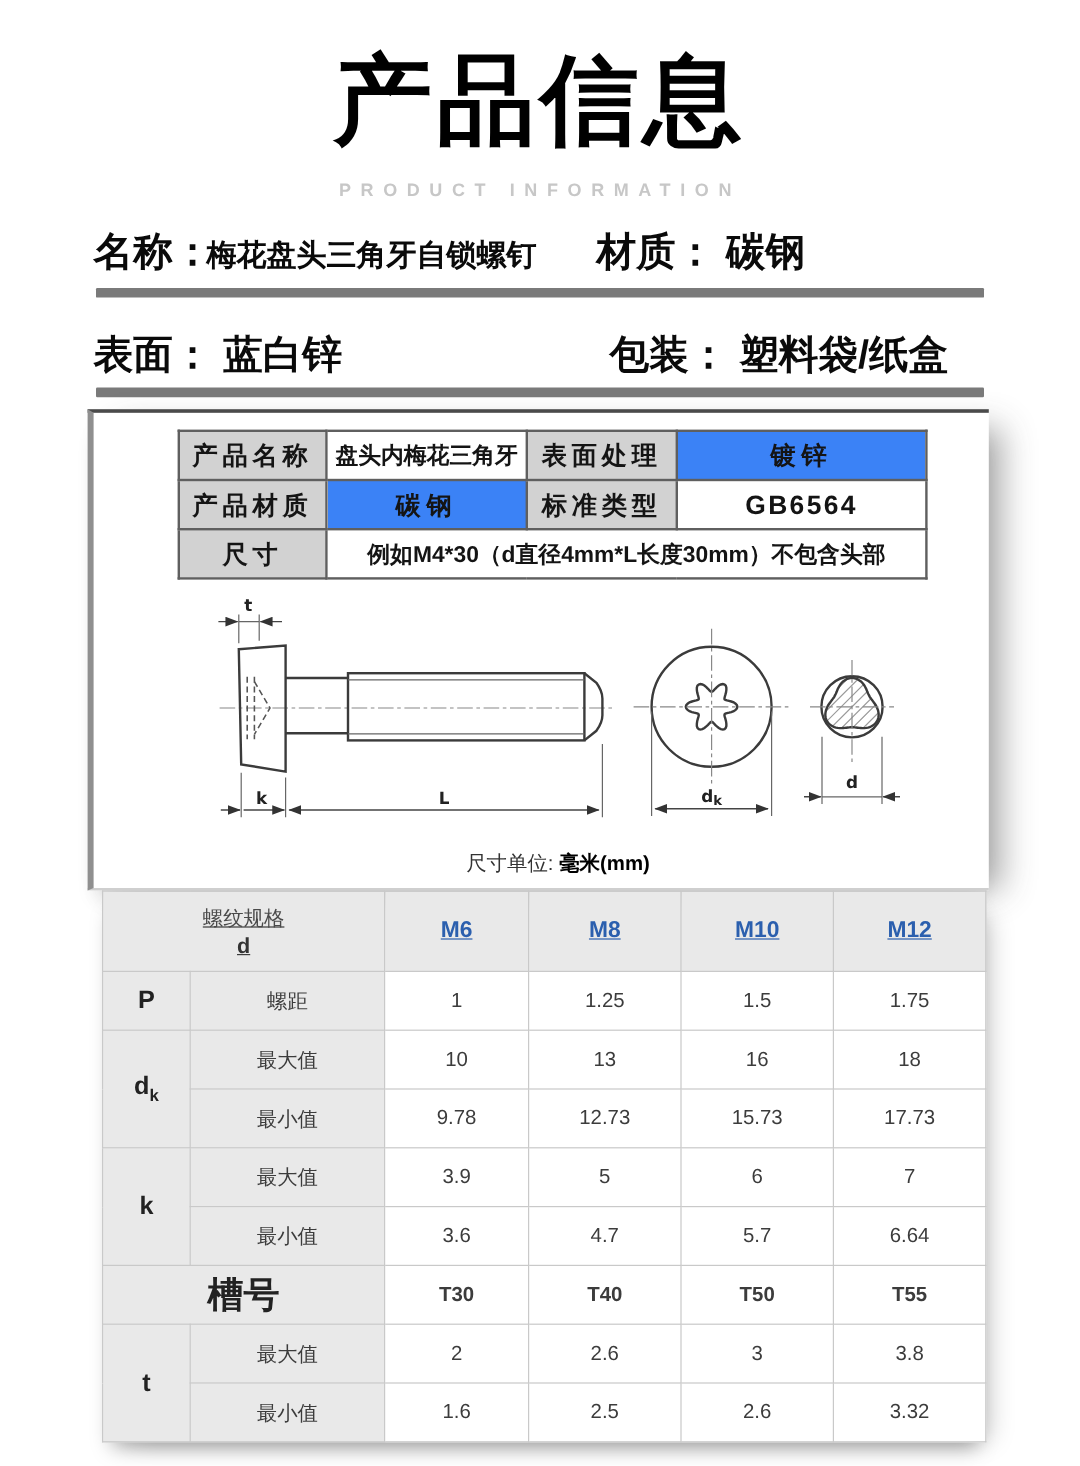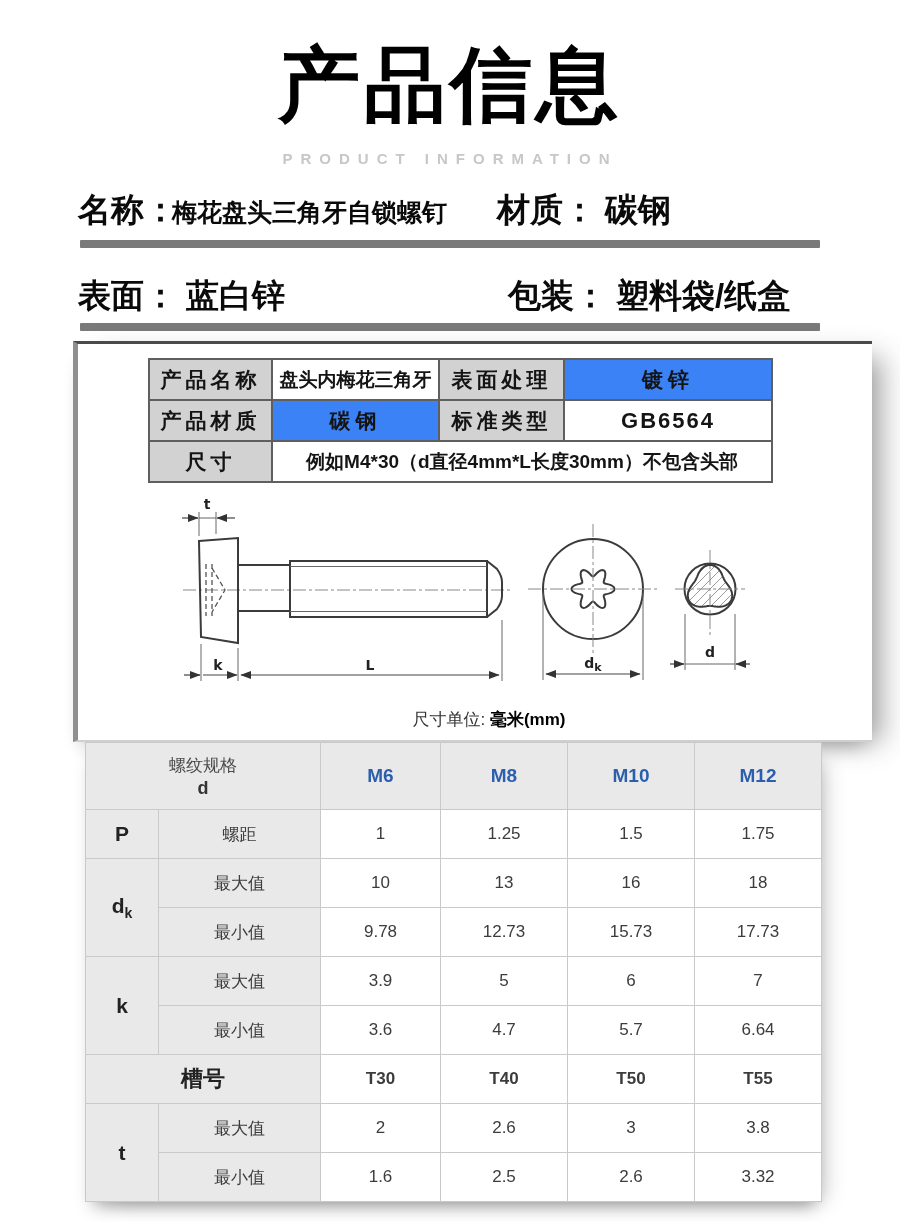--- a/index.html
+++ b/index.html
@@ -19,21 +19,21 @@
   .big{font-size:33px;font-weight:bold;color:#0a0a0a;}
   .mid{font-size:25px;font-weight:600;color:#0a0a0a;}
   .row1{top:188px;} .row2{top:274px;}
   .divider{position:absolute;left:80px;width:740px;height:8px;
            background:var(--divider-gray,#7a7a7a);border-radius:1px;}
   .d1{top:240px;} .d2{top:323px;}
 
   
   .card{position:absolute;left:73px;top:341px;width:746px;height:396px;background:#fff;
         border-top:3px solid #4a4a4a;border-left:5px solid #8f8f8f;border-bottom:2px solid #cfcfcf;
-        box-shadow:18px 8px 26px -8px rgba(60,60,60,.45),0 14px 18px -10px rgba(0,0,0,.22);padding-left:48px;}
+        box-shadow:18px 8px 26px -8px rgba(60,60,60,.45),0 14px 18px -10px rgba(0,0,0,.22);}
 
   table{border-collapse:collapse;table-layout:fixed;}
   .info-table{position:absolute;left:70px;top:14px;width:623px;}
   .info-table td{border:2px solid #5f5f5f;height:37px;text-align:center;
                  color:#141414;font-weight:bold;overflow:hidden;}
   .info-table td.lbl{background:var(--info-label-bg,#d2d2d2);font-size:21px;letter-spacing:4px;}
   .info-table td.val{background:#3b82f6;font-size:21px;letter-spacing:5px;}
   .info-table td.val-sm{background:#fff;font-size:19px;letter-spacing:0;}
   .info-table td.val-code{background:#fff;font-size:22px;letter-spacing:2px;}
 
@@ -49,28 +49,28 @@
   .unit-note{position:absolute;left:0;right:0;top:364px;text-align:center;
              font-size:17px;color:#333;padding-left:28px;}
   .unit-note b{color:#000;}
 
   
   .spec-wrap{position:absolute;left:85px;top:742px;
              box-shadow:0 12px 16px -8px rgba(0,0,0,.35),16px 10px 20px -12px rgba(0,0,0,.18);}
   .spec{width:736px;border:1px solid #b5b5b5;}
   .spec td{border:1px solid #c9c9c9;height:46px;text-align:center;vertical-align:middle;
            color:#3c3c3c;font-size:17px;background:#fff;}
-  .spec tr.hrow td{height:64px;background:var(--spec-gray-bg,#e9e9e9);}
+  .spec tr.hrow td{height:64px;background:var(--spec-gray-bg,#e9e9e9);text-decoration:underline;}
   .spec td.gray{background:var(--spec-gray-bg,#e9e9e9);}
   .spec .thead-main{font-size:17px;color:#4a4a4a;line-height:1.5;}
   .spec .thead-sub{font-weight:bold;font-size:18px;color:#333;}
   .spec td.size{color:var(--accent-blue,#2b5fae);font-weight:bold;font-size:19px;}
   .spec td.sym{font-weight:bold;font-size:21px;color:#222;}
   .spec td.sym sub{font-size:14px;}
-  .spec td.slot{font-weight:bold;font-size:22px;color:#222;}
+  .spec td.slot{font-weight:bold;font-size:30px;color:#222;}
   .spec td.tcode{font-weight:bold;font-size:17px;}
 </style>
 </head>
 <body>
 
 <div class="page">
 
   <div class="title">产品信息</div>
   <div class="subtitle">PRODUCT INFORMATION</div>
 

